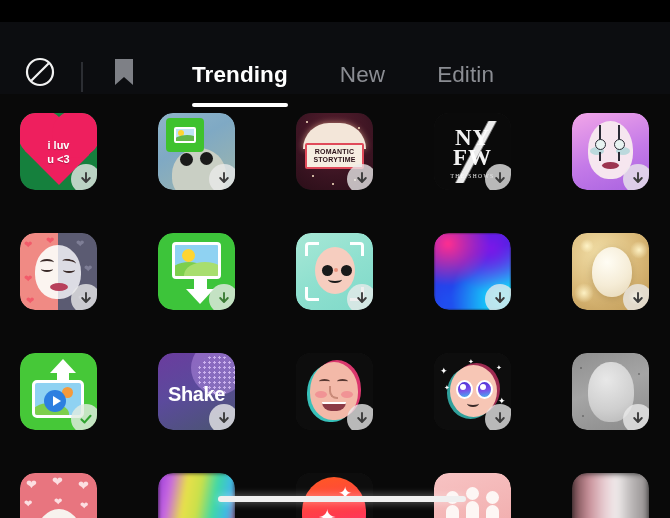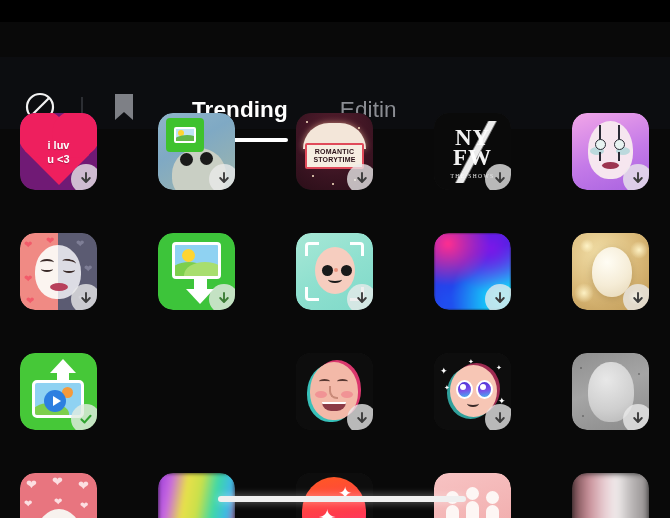--- a/index.html
+++ b/index.html
@@ -19,21 +19,21 @@
   
   .top-strip {
     position: absolute; left: 0; top: 0; width: 670px; height: 22px;
     background: #000;
   }
 
   
   .tabbar {
     position: absolute; left: 0; top: 22px; width: 670px; height: 72px;
     background: #0c0d10;
-    display: flex; align-items: flex-start; margin-top: 35px;
+    display: flex; align-items: flex-start;
   }
   .tb-icon {
     position: absolute; top: 36px;
     display: flex; align-items: center; justify-content: center;
   }
   #block-icon { left: 22px; width: 36px; height: 36px; margin-top: -4px; }
   #divider {
     position: absolute; left: 81px; top: 40px;
     width: 2px; height: 30px; background: #2c2e33;
   }
@@ -104,21 +104,21 @@
     width: 248px; height: 6px;
     border-radius: 3px;
     background: #f0f0f0;
     box-shadow: 0 0 8px rgba(255,255,255,0.45);
     z-index: 50;
   }
 
   
 
   
-  .art-iluv { position:absolute; inset:0; background:#701a75; }
+  .art-iluv { position:absolute; inset:0; background:#15803d; }
   .art-iluv .heart {
     position:absolute; left:50%; top:50%;
     transform: translate(-50%,-52%) rotate(-45deg);
     width:48px; height:48px; background:#ee1f5e; border-radius:0 0 6px 0;
   }
   .art-iluv .heart:before, .art-iluv .heart:after {
     content:""; position:absolute; width:48px; height:48px;
     background:#ee1f5e; border-radius:50%;
   }
   .art-iluv .heart:before { top:-24px; left:0; }
@@ -483,20 +483,23 @@
         <path d="M4 3 h18 v26 l-9 -8 l-9 8 z" fill="#7e8086"></path>
       </svg>
     </div>
 
     <div class="tabs">
       <div class="tab active">
         <span>Trending</span>
         <span class="underline"></span>
       </div>
       <div class="tab">
+        <span>New</span>
+      </div>
+      <div class="tab">
         <span>Editin</span>
       </div>
     </div>
   </div>
 
   <div class="grid">
 
     <div class="tile" style="left:20px; top:19px;">
       <div class="tile-inner">
         <div class="art-iluv">
@@ -705,20 +708,34 @@
           <div class="play"></div>
         </div>
       </div>
       <div class="badge check">
         <svg width="16" height="16" viewBox="0 0 16 16">
             <path d="M3.5 8.4 L6.6 11.4 L12.5 4.8" fill="none" stroke="#2fa32f" stroke-width="2.1" stroke-linecap="round" stroke-linejoin="round"></path>
           </svg>
       </div>
     </div>
 
+    <div class="tile" style="left:158px; top:259px;">
+      <div class="tile-inner">
+        <div class="art-shake">
+          <div class="circ"></div>
+          <div class="dots"></div>
+          <div class="lbl">Shake</div>
+        </div>
+      </div>
+      <div class="badge">
+        <svg width="16" height="16" viewBox="0 0 16 16">
+            <path d="M8 2 v8 M4.2 7 L8 11 L11.8 7" fill="none" stroke="#3c3c3c" stroke-width="1.9" stroke-linecap="round" stroke-linejoin="round"></path>
+          </svg>
+      </div>
+    </div>
 
     <div class="tile" style="left:296px; top:259px;">
       <div class="tile-inner">
         <div class="art-glitch">
           <div class="g cy"></div>
             <div class="g mg"></div>
           <div class="g sk"></div>
           <div class="blush l"></div>
             <div class="blush r"></div>
           <div class="brow l"></div>

